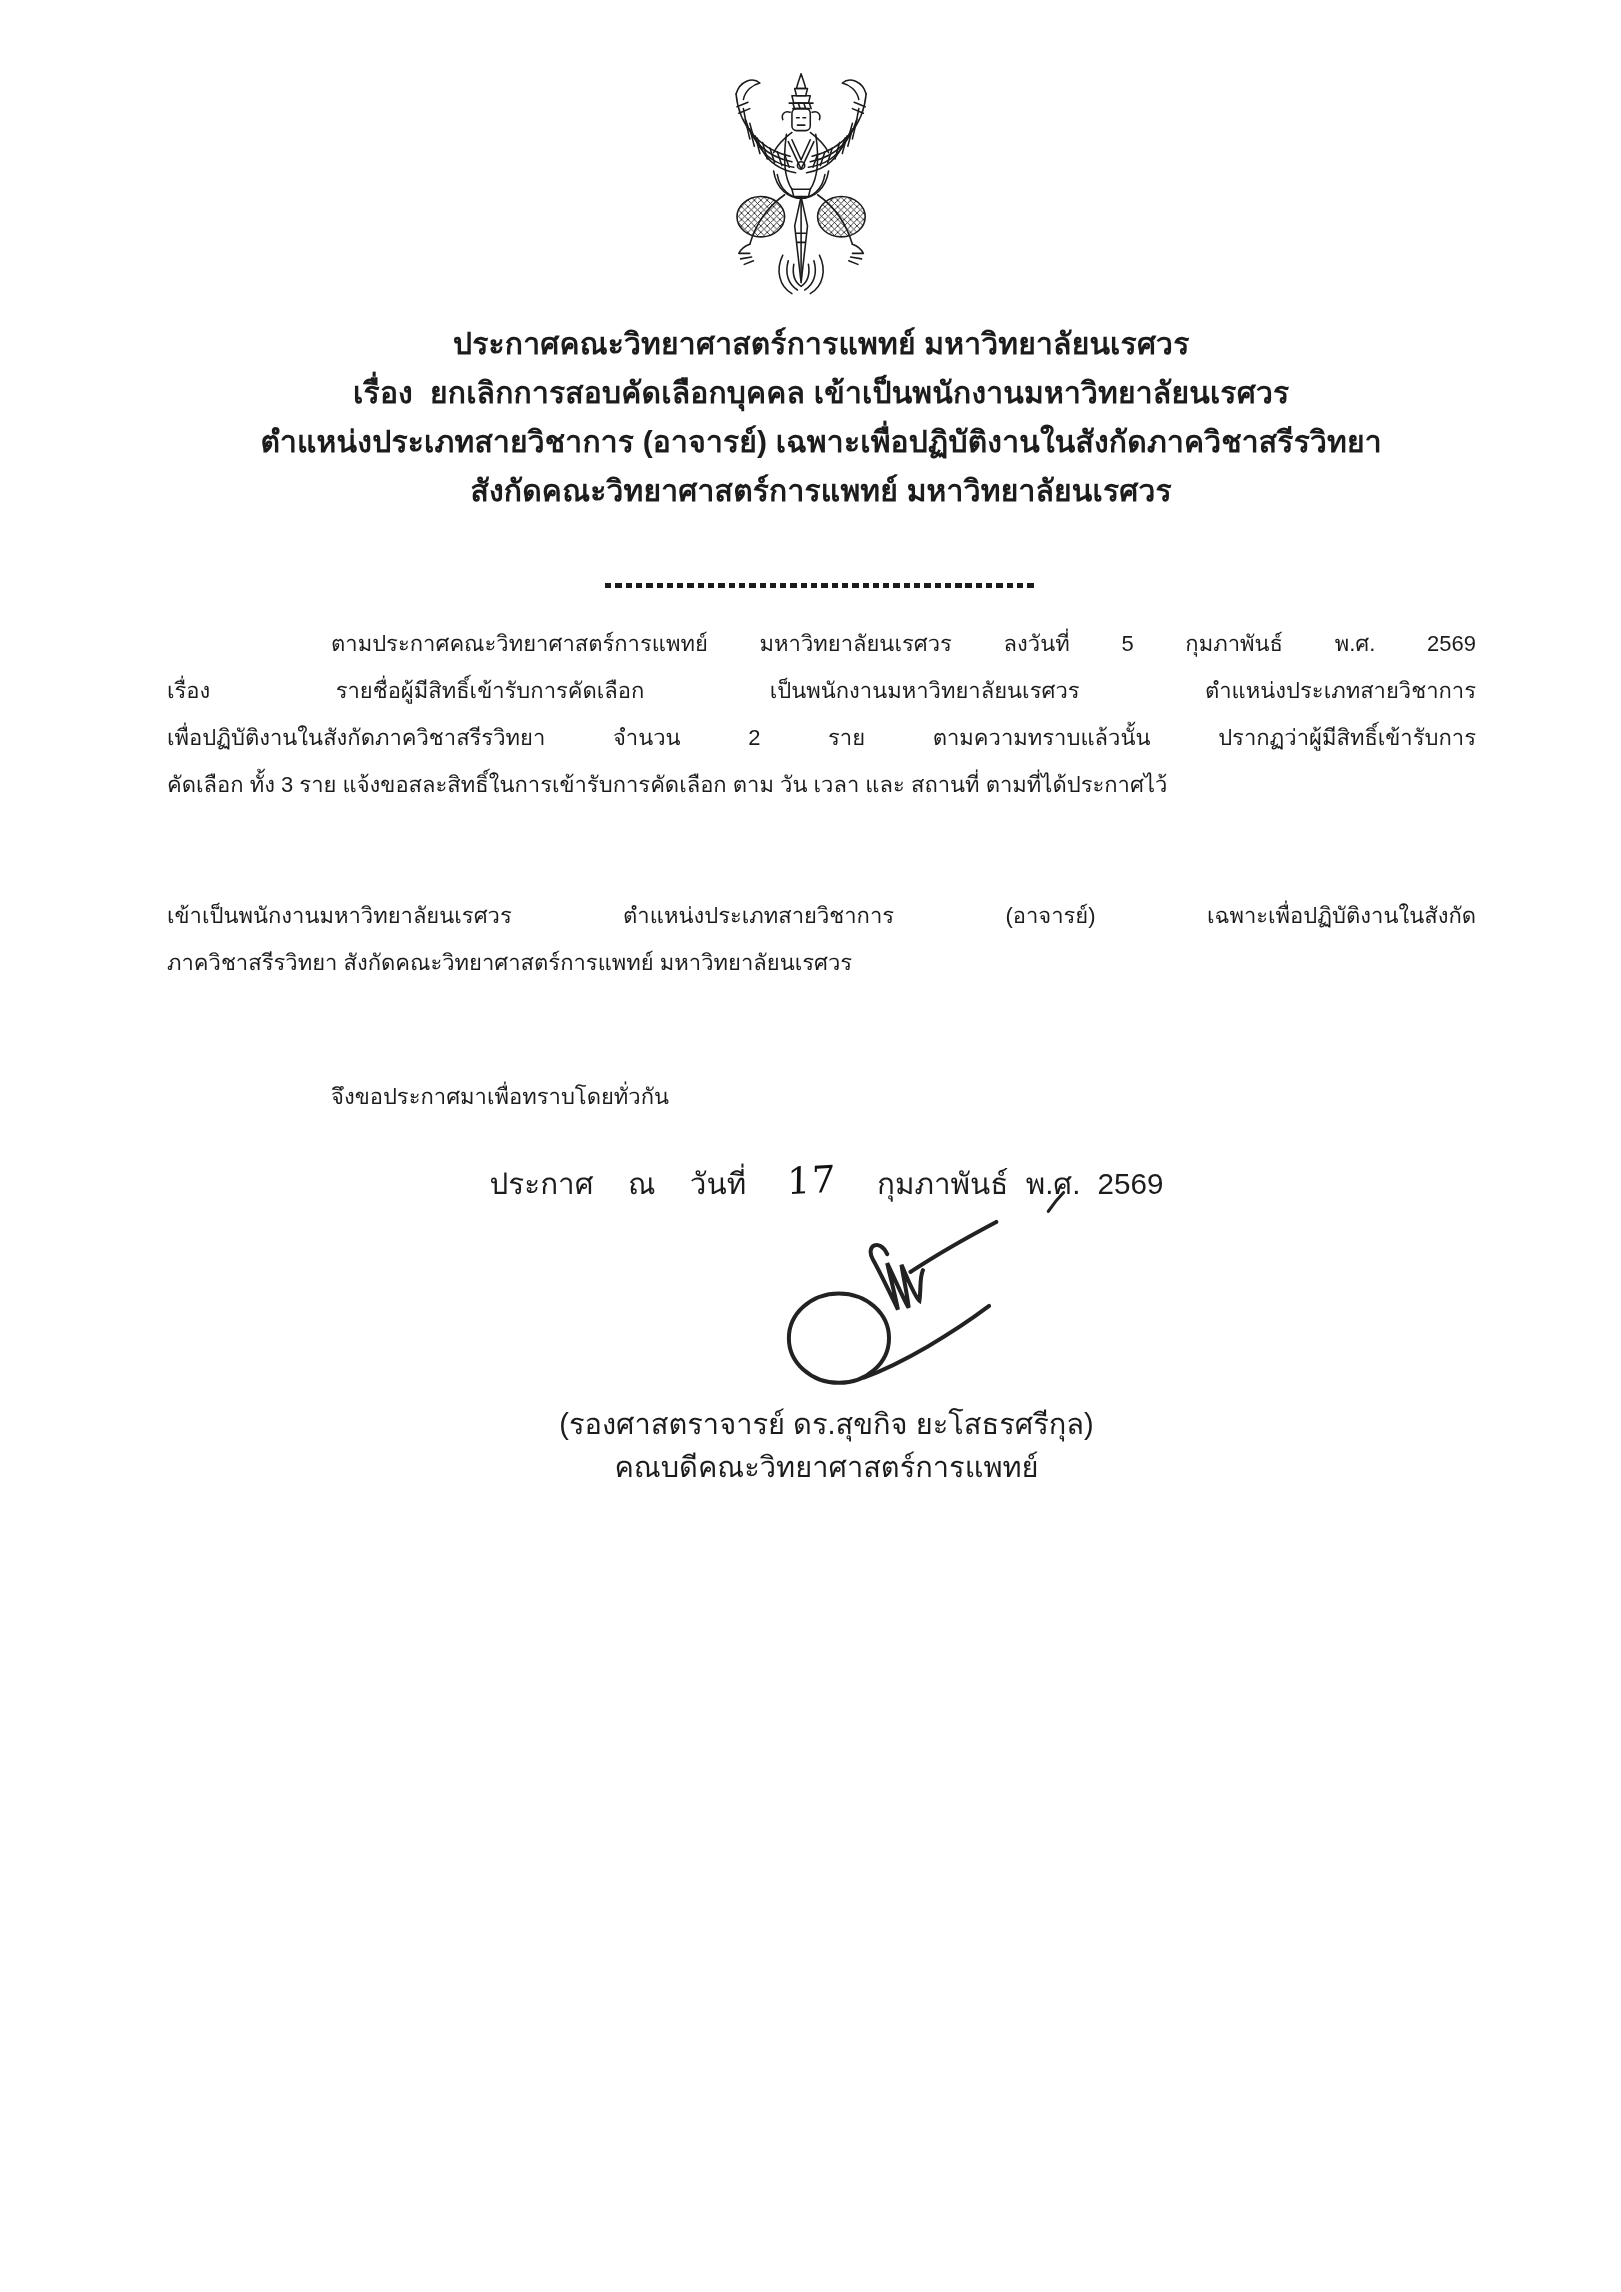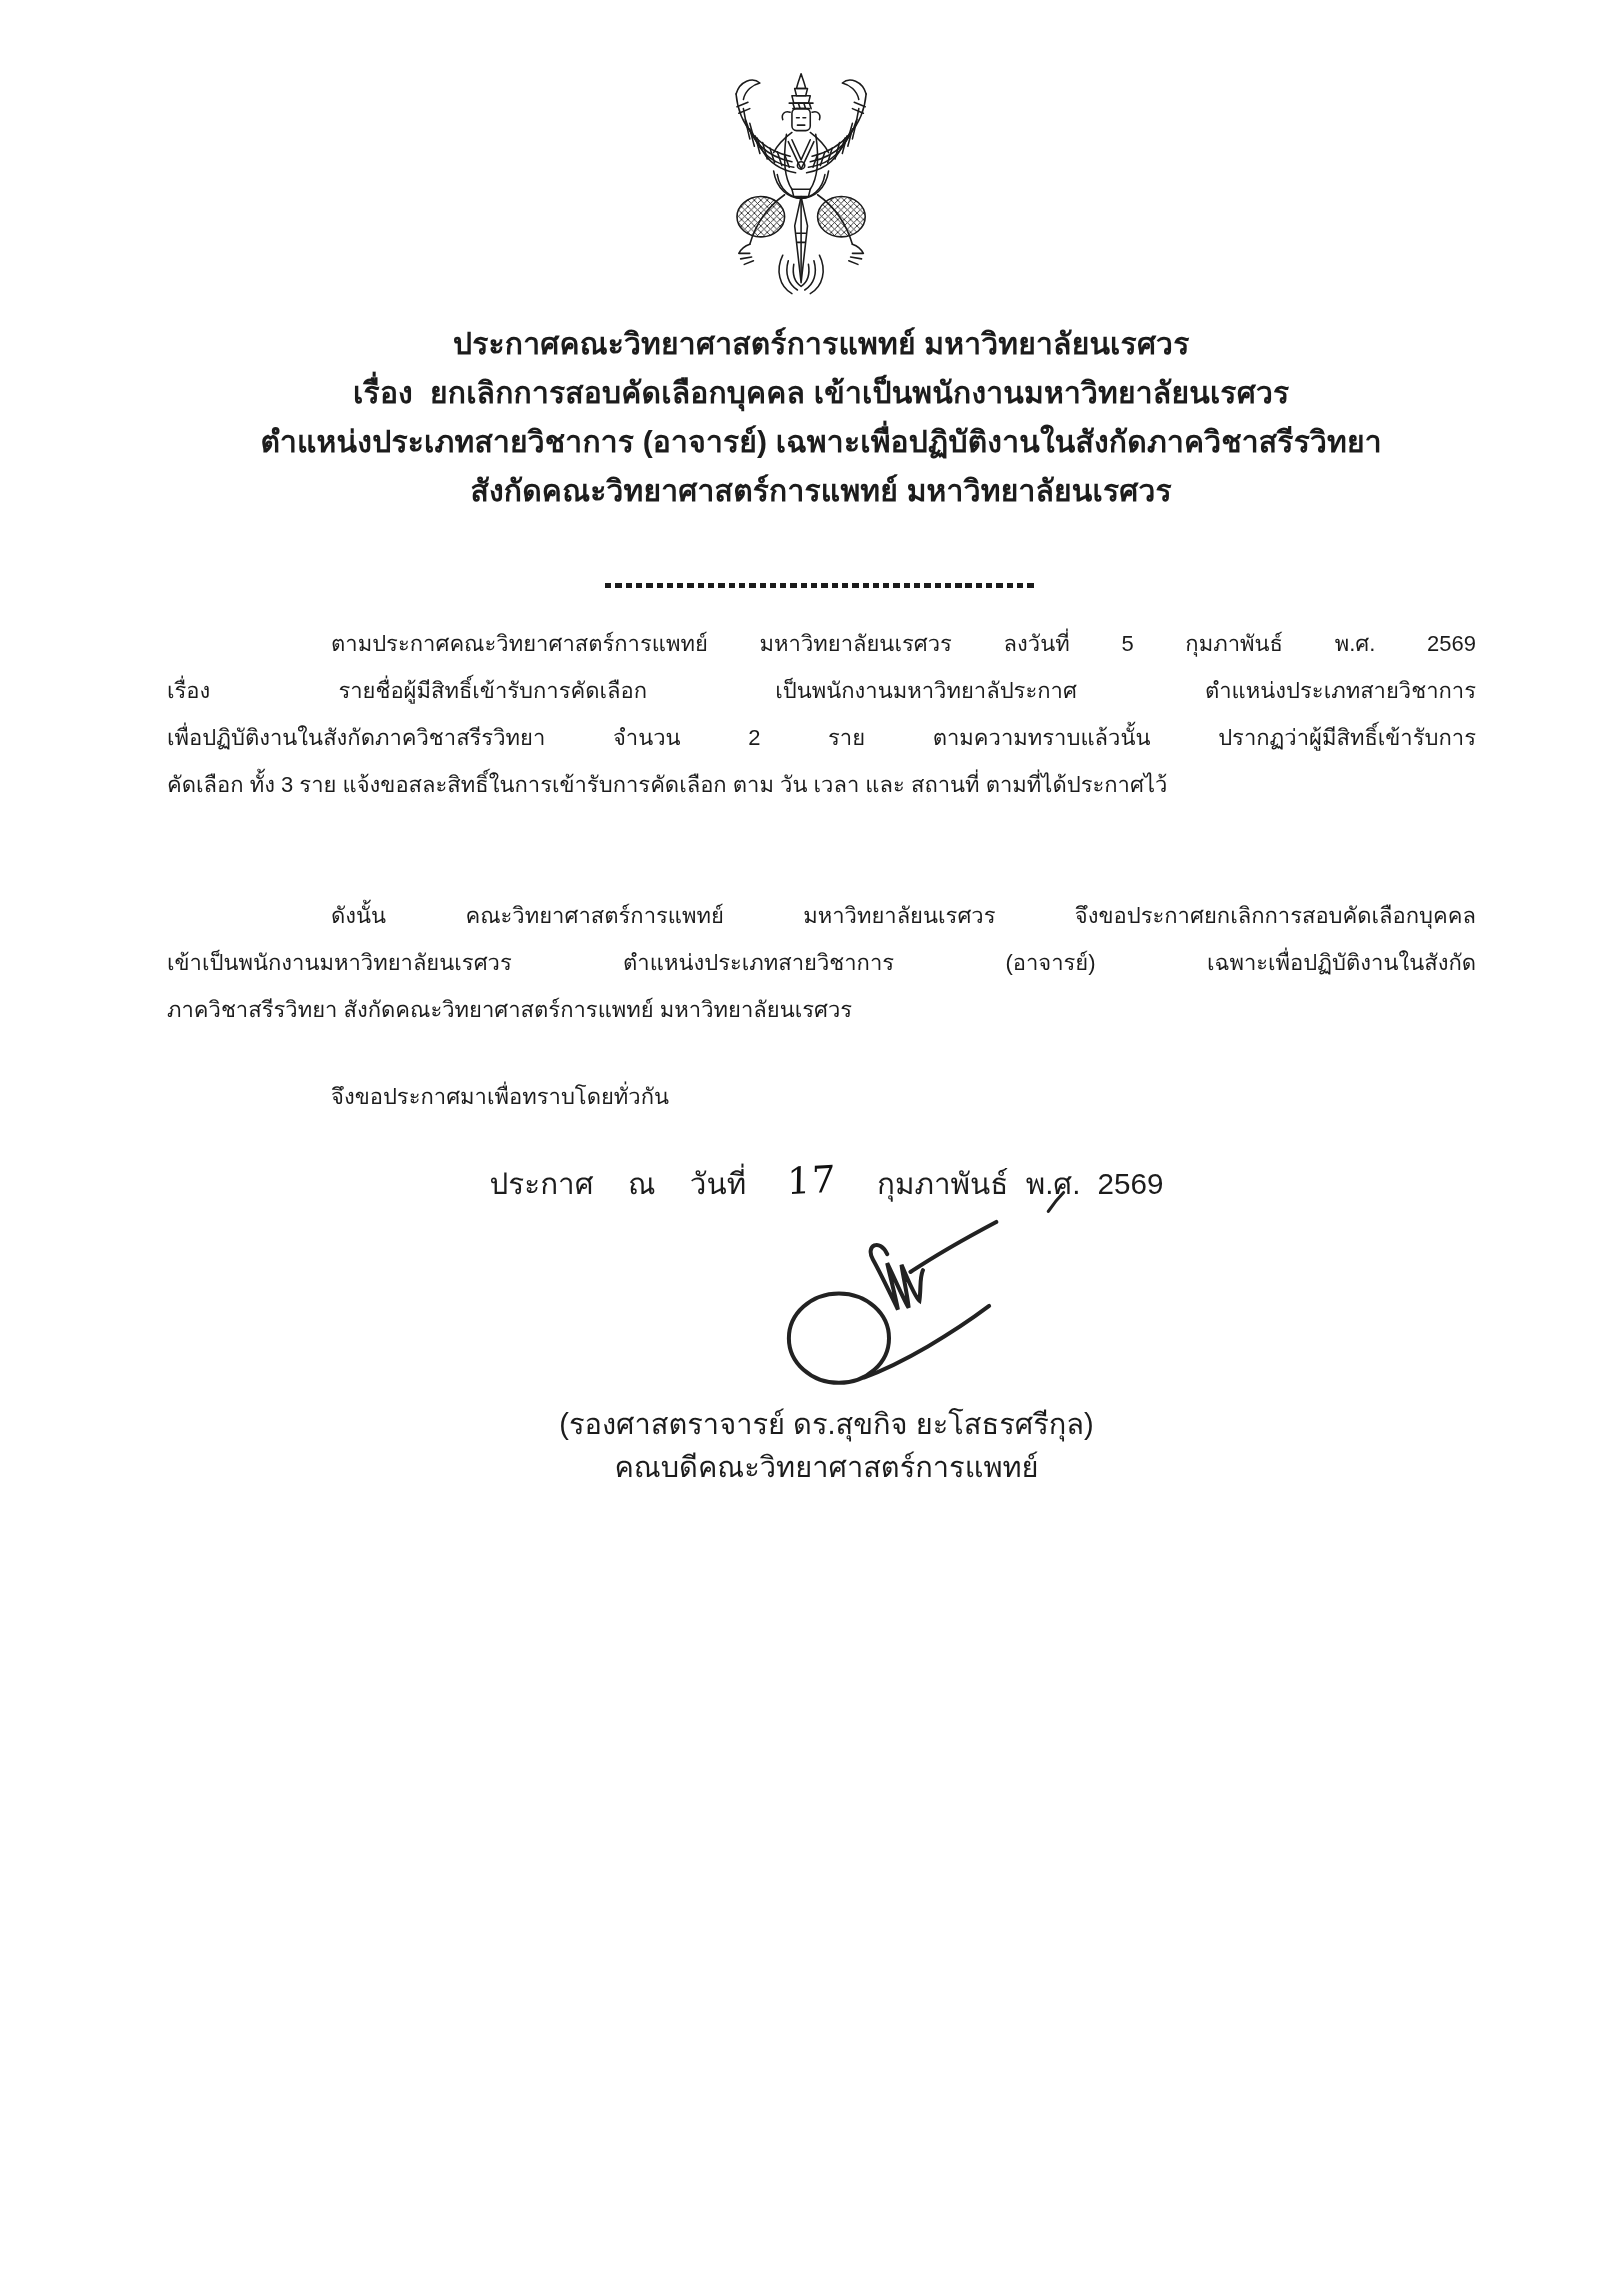--- a/index.html
+++ b/index.html
@@ -121,27 +121,26 @@
     <div class="title-line">ประกาศคณะวิทยาศาสตร์การแพทย์ มหาวิทยาลัยนเรศวร</div>
     <div class="title-line">เรื่อง  ยกเลิกการสอบคัดเลือกบุคคล เข้าเป็นพนักงานมหาวิทยาลัยนเรศวร</div>
     <div class="title-line">ตำแหน่งประเภทสายวิชาการ (อาจารย์) เฉพาะเพื่อปฏิบัติงานในสังกัดภาควิชาสรีรวิทยา</div>
     <div class="title-line">สังกัดคณะวิทยาศาสตร์การแพทย์ มหาวิทยาลัยนเรศวร</div>
   </div>
 
   <div class="divider"></div>
 
   <div class="para" id="para-1">
     <div class="line first">ตามประกาศคณะวิทยาศาสตร์การแพทย์ มหาวิทยาลัยนเรศวร ลงวันที่ 5 กุมภาพันธ์ พ.ศ. 2569</div>
-    <div class="line">เรื่อง รายชื่อผู้มีสิทธิ์เข้ารับการคัดเลือก เป็นพนักงานมหาวิทยาลัประกาศ ตำแหน่งประเภทสายวิชาการ</div>
+    <div class="line">เรื่อง รายชื่อผู้มีสิทธิ์เข้ารับการคัดเลือก เป็นพนักงานมหาวิทยาลัยนเรศวร ตำแหน่งประเภทสายวิชาการ</div>
     <div class="line">เพื่อปฏิบัติงานในสังกัดภาควิชาสรีรวิทยา จำนวน 2 ราย ตามความทราบแล้วนั้น ปรากฏว่าผู้มีสิทธิ์เข้ารับการ</div>
     <div class="line last">คัดเลือก ทั้ง 3 ราย แจ้งขอสละสิทธิ์ในการเข้ารับการคัดเลือก ตาม วัน เวลา และ สถานที่ ตามที่ได้ประกาศไว้</div>
   </div>
 
   <div class="para" id="para-2">
-    <div class="line first">ดังนั้น คณะวิทยาศาสตร์การแพทย์ มหาวิทยาลัยนเรศวร จึงขอประกาศยกเลิกการสอบคัดเลือกบุคคล</div>
     <div class="line">เข้าเป็นพนักงานมหาวิทยาลัยนเรศวร ตำแหน่งประเภทสายวิชาการ (อาจารย์) เฉพาะเพื่อปฏิบัติงานในสังกัด</div>
     <div class="line last">ภาควิชาสรีรวิทยา สังกัดคณะวิทยาศาสตร์การแพทย์ มหาวิทยาลัยนเรศวร</div>
   </div>
 
   <div class="para" id="para-3">
     <div class="line first last">จึงขอประกาศมาเพื่อทราบโดยทั่วกัน</div>
   </div>
 
   <div class="date-row">
     <span class="date-text">ประกาศ  ณ  วันที่</span>

